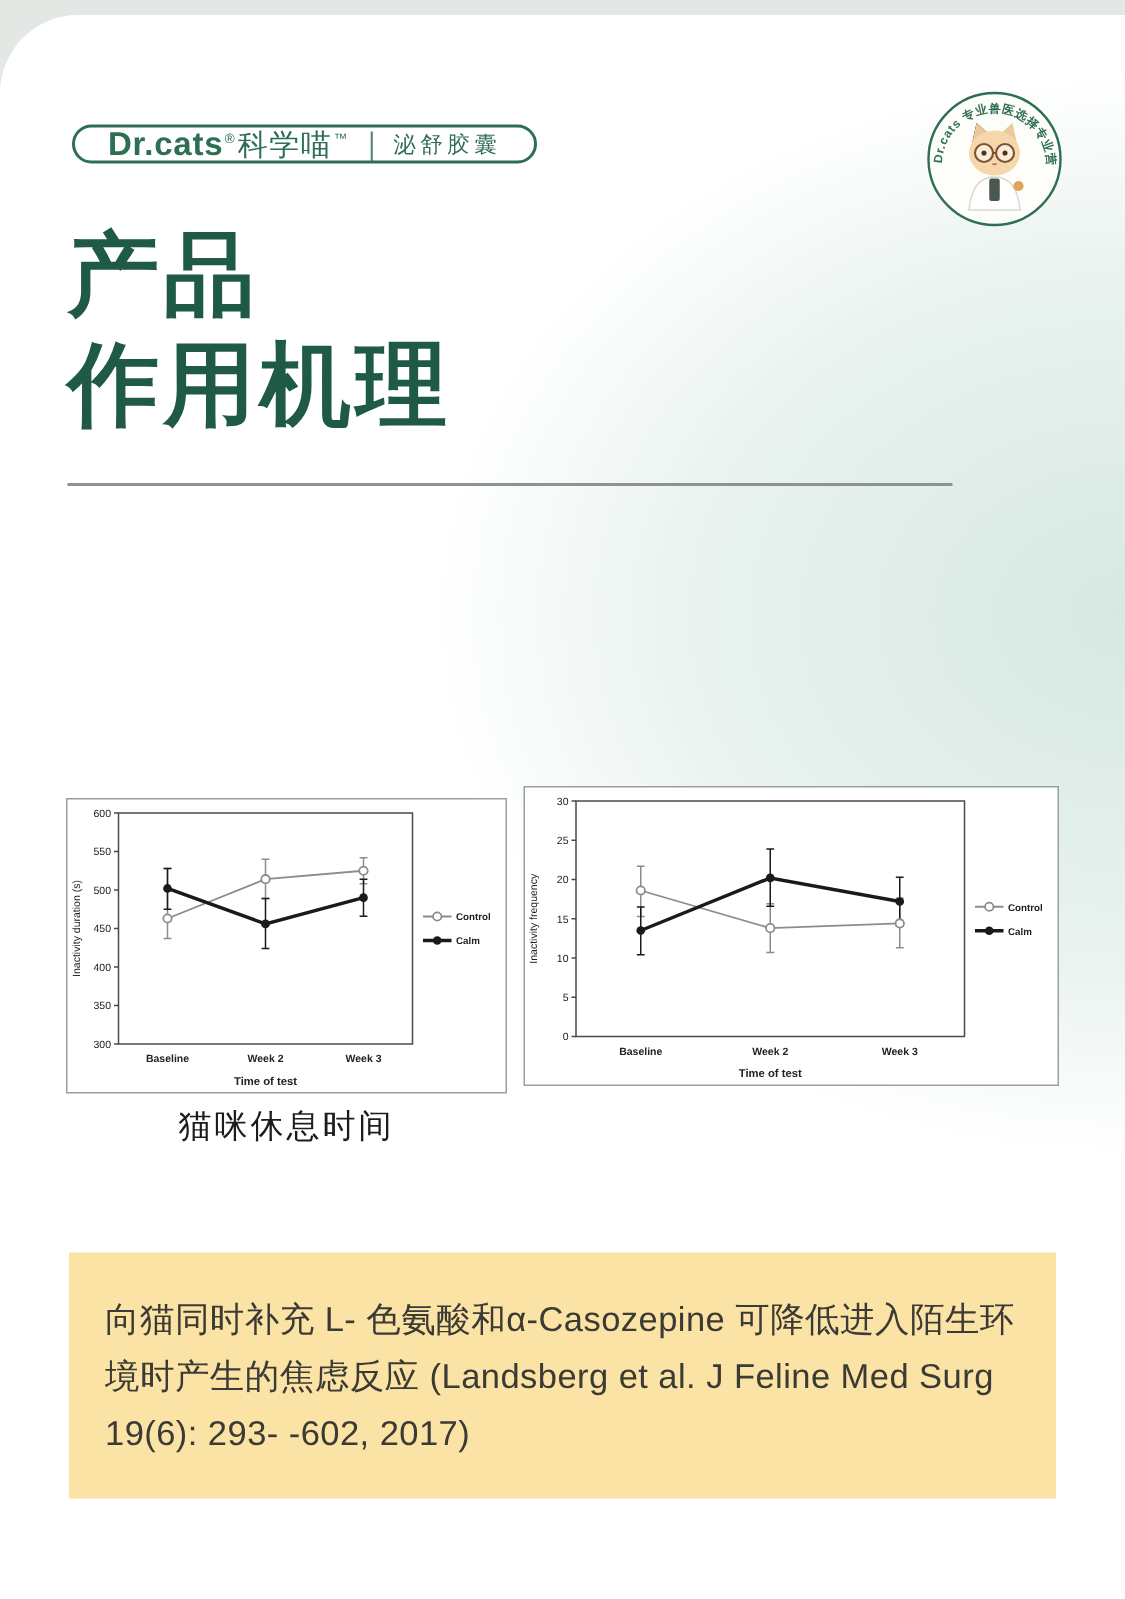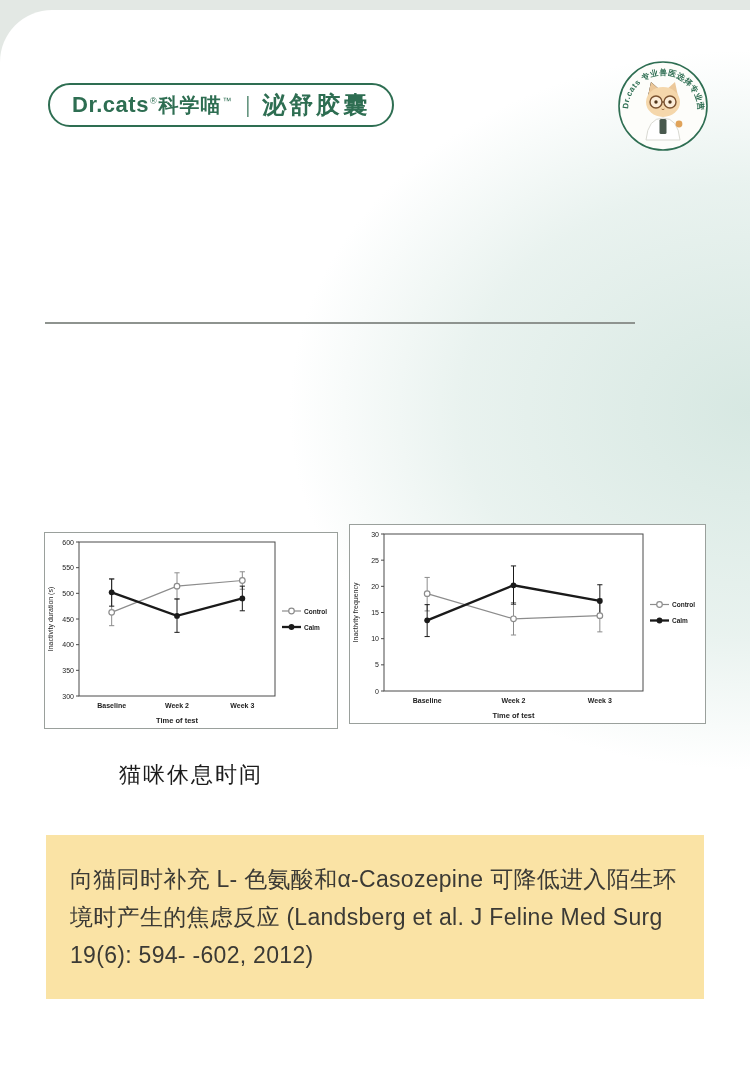--- a/index.html
+++ b/index.html
@@ -15,47 +15,47 @@
     background:
       radial-gradient(640px 500px at 100% 400px, #d7e8e2 0%, rgba(215,232,226,0.55) 45%, rgba(215,232,226,0) 72%),
       #ffffff;
     border-top-left-radius:52px;
   }
   .badge {
     position:absolute; left:48px; top:73px;
     display:inline-flex; align-items:center;
     border:2px solid #2e6e52; border-radius:999px;
     padding:6px 22px; color:#2e6e52; background:transparent;
-    height:44px;
+    height:26px;
   }
   .badge .brand { font-weight:700; font-size:22px; letter-spacing:0.5px; }
   .badge sup { font-size:9px; margin:-8px 2px 0 1px; }
-  .badge .cn { font-size:20px; font-weight:700; letter-spacing:1px;text-align:center; }
+  .badge .cn { font-size:20px; font-weight:400; letter-spacing:1px;text-align:center; }
   .badge .sep { font-size:18px; margin:0 12px; opacity:0.8; font-weight:400; transform:scaleY(1.2); }
-  .badge .prod { font-size:24px; font-weight:700; letter-spacing:3px; }
+  .badge .prod { font-size:15px; font-weight:400; letter-spacing:3px; }
   .mascot { position:absolute; left:617px; top:50px; width:92px; height:92px; }
   .title {
     position:absolute; left:45px; top:138px;
     font-family:"Liberation Serif","DejaVu Serif",serif;
     font-weight:700; color:#1e5a44;
     font-size:61px; line-height:73px; letter-spacing:3px;
   }
   .divider { position:absolute; left:45px; top:312px; width:590px; height:2px; background:#8e938f; }
   .intro {
     position:absolute; left:45px; top:338px; width:620px;
     font-family:"Liberation Serif","DejaVu Serif",serif;
     font-size:27px; line-height:40px; color:#454f4a; letter-spacing:0.5px;
   }
   .intro sup { font-size:15px; }
   .chart-panel { position:absolute; background:#fff; border:1px solid #9aa09c; }
   .chart-left  { left:44px;  top:522px; width:294px; height:197px; }
   .chart-right { left:349px; top:514px; width:357px; height:200px; }
   .caption {
     position:absolute; top:726px; text-align:center;
-    font-size:22px; color:#1c1c1c; letter-spacing:2px;margin-top:24px;
+    font-size:22px; color:#1c1c1c; letter-spacing:2px;
   }
   .caption-left  { left:44px;  width:294px; }
   .caption-right { left:349px; width:357px; }
   .note {
     position:absolute; left:46px; top:825px; width:658px; min-height:108px;
     background:#fae3a5; padding:25px 24px;
     font-size:23px; line-height:38px; color:#3b3a35; letter-spacing:0.3px;
   }
 </style>
 </head>
@@ -88,20 +88,24 @@
       <line x1="45" y1="42" x2="47" y2="42" stroke="#7a5230" stroke-width="1.4"></line>
       <circle cx="39" cy="42" r="1.7" fill="#4e3319"></circle>
       <circle cx="53" cy="42" r="1.7" fill="#4e3319"></circle>
       <path d="M44.6,49 Q46,50.4 47.4,49" stroke="#a4764a" stroke-width="1" fill="none"></path>
       <path d="M29,80 Q31,58 46,58 Q61,58 63,80 Z" fill="#ffffff" stroke="#d9d9d2" stroke-width="1"></path>
       <rect x="42.5" y="59" width="7" height="15" rx="1.5" fill="#49594e"></rect>
       <circle cx="62" cy="64" r="3.4" fill="#e0a35a"></circle>
     </g>
   </svg>
 
+  <div class="title">
+    <div>产品</div>
+    <div>作用机理</div>
+  </div>
 
   <div class="divider"></div>
 
 
   <div class="chart-panel chart-left"><svg width="292" height="195">
         <rect x="34" y="9" width="196" height="154" fill="#fff" stroke="#4a4a4a" stroke-width="1"></rect>
         <line x1="31" y1="163" x2="34" y2="163" stroke="#4a4a4a" stroke-width="1"></line>
         <text x="29" y="165.5" font-size="7" text-anchor="end" font-weight="400" fill="#222" font-family="Liberation Sans, sans-serif">300</text>
         <line x1="31" y1="137.33333333333334" x2="34" y2="137.33333333333334" stroke="#4a4a4a" stroke-width="1"></line>
         <text x="29" y="139.83333333333334" font-size="7" text-anchor="end" font-weight="400" fill="#222" font-family="Liberation Sans, sans-serif">350</text>
@@ -203,15 +207,15 @@
         <line x1="300" y1="79.5" x2="319" y2="79.5" stroke="#8c8c8c" stroke-width="1.2"></line>
         <circle cx="309.5" cy="79.5" r="2.8" fill="#fff" stroke="#8c8c8c" stroke-width="1.2"></circle>
         <text x="322" y="82" font-size="6.5" text-anchor="start" font-weight="700" fill="#222" font-family="Liberation Sans, sans-serif">Control</text>
         <line x1="300" y1="95.5" x2="319" y2="95.5" stroke="#1a1a1a" stroke-width="2.3"></line>
         <circle cx="309.5" cy="95.5" r="2.9" fill="#1a1a1a"></circle>
         <text x="322" y="98" font-size="6.5" text-anchor="start" font-weight="700" fill="#222" font-family="Liberation Sans, sans-serif">Calm</text>
       </svg></div>
 
   <div class="caption caption-left">猫咪休息时间</div>
 
-  <div class="note">向猫同时补充 L- 色氨酸和α-Casozepine 可降低进入陌生环境时产生的焦虑反应 (Landsberg et al. J Feline Med Surg 19(6): 594- -602, 2012)</div>
+  <div class="note">向猫同时补充 L- 色氨酸和α-Casozepine 可降低进入陌生环境时产生的焦虑反应 (Landsberg et al. J Feline Med Surg 19(6): 293- -602, 2017)</div>
 
 </div>
 
 </body></html>

